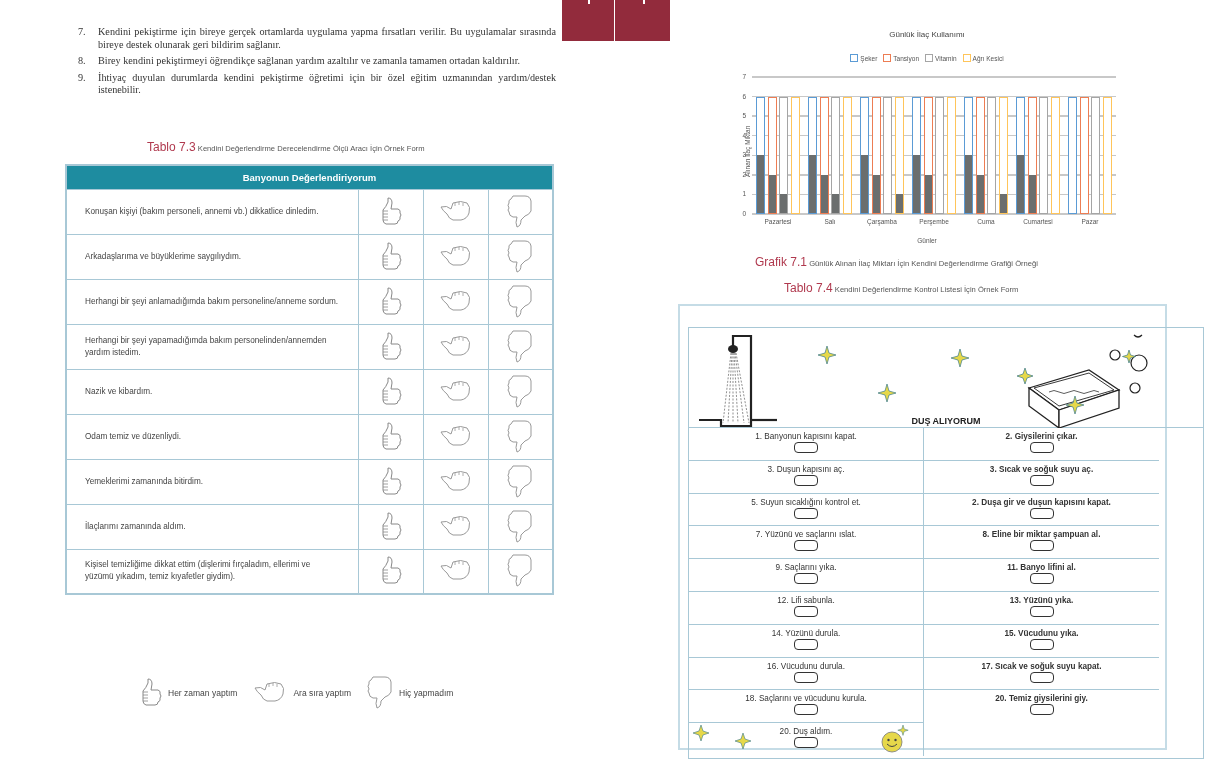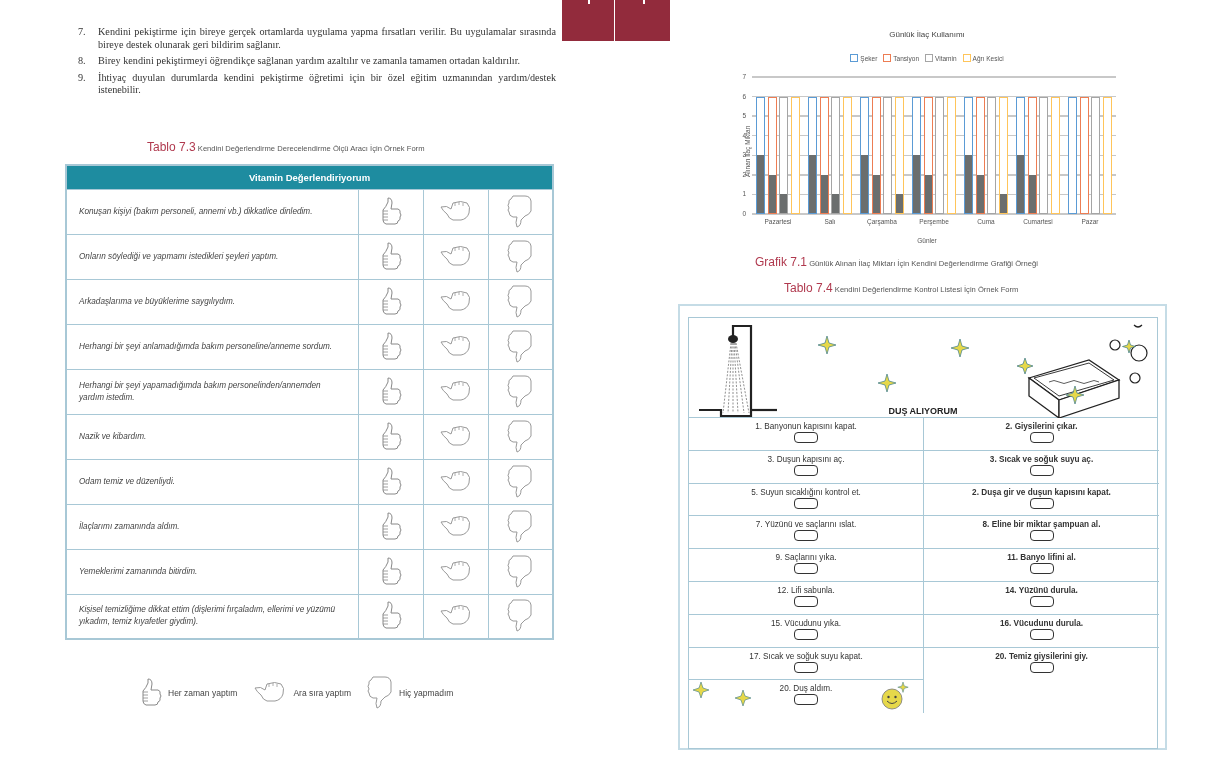--- a/index.html
+++ b/index.html
@@ -19,21 +19,21 @@
   .items .txt { flex: 1; text-align: justify; }
 
   .caption { position: absolute; font-size: 7.6px; color: #555; white-space: nowrap; }
   .caption .lbl { color: #b0394e; font-size: 12px; }
 
   
   .eval-table { position: absolute; left: 65px; top: 164px; width: 489px; border-collapse: collapse; border: 2px solid #a8c8d6; }
   .eval-table td { border: 1.5px solid #a8c8d6; font-size: 8.2px; color: #444; vertical-align: middle; }
   .eval-table .hdr { background: #1e8ca0; color: #fff; text-align: center; font-weight: bold; font-size: 9.5px; height: 24px; }
   .eval-table .namerow td { height: 22px; padding-left: 3px; font-size: 8.2px; }
-  .eval-table .crit { width: 293px; padding: 0 12px; height: 45px; line-height: 12px; font-style: italic; }
+  .eval-table .crit { width: 293px; padding: 0 18px; height: 45px; line-height: 12px; }
   .eval-table .ic { width: 65px; text-align: center; }
 
   .legend-row { position: absolute; top: 675px; left: 140px; display: flex; align-items: center; font-size: 8.5px; color: #444; }
   .legend-row .lg { display: flex; align-items: center; margin-right: 16px; }
   .legend-row .lg svg { margin-right: 6px; }
 
   
   .chart { position: absolute; left: 722px; top: 26px; width: 410px; height: 230px; }
   .chart .title { position: absolute; top: 4px; left: 0; width: 100%; text-align: center; font-size: 8px; color: #444; }
   .chart .legend { position: absolute; top: 28px; left: 0; width: 100%; display: flex; justify-content: center; font-size: 6.5px; color: #555; }
@@ -43,21 +43,21 @@
   .chart .grid { position: absolute; left: 0; width: 100%; height: 1.5px; background: #c8c8c8; }
   .chart .ytick { position: absolute; left: -14px; font-size: 6.5px; color: #555; width: 8px; text-align: right; }
   .chart .ylabel { position: absolute; left: -8px; top: 100px; transform: rotate(-90deg); transform-origin: 0 0; font-size: 6.5px; color: #555; white-space: nowrap; }
   .chart .bar { position: absolute; bottom: 0; width: 9px; border: 1.6px solid; background: #fff; }
   .chart .bar .fill { position: absolute; left: 0; right: 0; bottom: 0; background: #6b6e6e; }
   .chart .xtick { position: absolute; top: 141px; font-size: 6.5px; color: #555; width: 52px; text-align: center; }
   .chart .xlabel { position: absolute; top: 211px; left: 0; width: 100%; text-align: center; font-size: 6.5px; color: #555; }
 
   
   .check-outer { position: absolute; left: 678px; top: 304px; width: 489px; height: 446px; border: 2px solid #c5dce6; }
-  .check-inner { position: absolute; left: 8px; top: 11px; width: 470px; height: 432px; border: 1.5px solid #a8c8d6; }
+  .check-inner { position: absolute; left: 8px; top: 21px; width: 516px; height: 432px; border: 1.5px solid #a8c8d6; }
   .scene { position: relative; height: 100px; border-bottom: 1.5px solid #a8c8d6; }
   .scene .stitle { position: absolute; bottom: 1px; left: 0; width: 100%; text-align: center; font-size: 9px; font-weight: bold; color: #222; }
   .check-grid { display: grid; grid-template-columns: 235px 235px; }
   .check-grid .cell { height: 32.8px; border-right: 1.5px solid #a8c8d6; border-bottom: 1.5px solid #a8c8d6; text-align: center; font-size: 8.2px; color: #333; padding-top: 4px; position: relative; }
   .check-grid .cell:nth-child(2n) { border-right: none; font-weight: bold; }
   .check-grid .cell:nth-last-child(-n+2) { border-bottom: none; }
   .check-grid .box { display: block; margin: 1px auto 0; width: 24px; height: 11px; border: 1.5px solid #333; border-radius: 4px; cursor: pointer; }
   .spark { position: absolute; }
 </style>
 </head>
@@ -82,51 +82,37 @@
 </div>
 
 <div class="caption" style="left:147px;top:140px;">
   <span class="lbl">Tablo 7.3</span>
   <span>Kendini Değerlendirme Derecelendirme Ölçü Aracı İçin Örnek Form</span>
 </div>
 
 <table class="eval-table" id="evalTable">
   <tbody>
       <tr>
-        <td colspan="4" class="hdr">Vitamin Değerlendiriyorum</td>
+        <td colspan="4" class="hdr">Banyonun Değerlendiriyorum</td>
       </tr>
 <tr>
         <td class="crit">Konuşan kişiyi (bakım personeli, annemi vb.) dikkatlice dinledim.</td>
         <td class="ic"><span><svg width="22" height="30" viewBox="0 0 22 30">
               <path d="M8,2 q4,0 4,5 l-1,6 h7 q3,1 2,4 q2,2 0,4 q1,3 -2,4 q0,3 -3,3 h-9 q-3,-1 -3,-4 v-10 q3,-3 5,-8 z" fill="#fff" stroke="#888" stroke-width="1"></path>
               <path d="M3,15 h5 M3,18 h5 M3,21 h5 M3,24 h5" stroke="#888" stroke-width="0.8"></path>
             </svg></span></td>
         <td class="ic"><span><svg width="34" height="24" viewBox="0 0 34 24">
               <path d="M2,8 q6,-2 10,2 l2,-6 q8,-3 14,0 q4,4 2,10 q-2,6 -8,7 h-8 q-4,-1 -6,-6 q-4,-3 -6,-7z" fill="#fff" stroke="#999" stroke-width="1"></path>
               <path d="M16,4 v3 M20,3 v3 M24,4 v3" stroke="#999" stroke-width="0.8"></path>
             </svg></span></td>
         <td class="ic"><span><svg width="26" height="34" viewBox="0 0 26 34">
               <path d="M6,2 h12 q5,0 6,5 v10 q-2,4 -6,5 l-4,4 q0,6 -4,7 q-2,-4 0,-10 h-4 q-4,-1 -4,-5 q-2,-2 0,-4 q-2,-3 0,-5 q-1,-3 2,-4z" fill="#fff" stroke="#999" stroke-width="1"></path>
             </svg></span></td>
       </tr>
       <tr>
-        <td class="crit">Onların söylediği ve yapmamı istedikleri şeyleri yaptım.</td>
-        <td class="ic"><span><svg width="22" height="30" viewBox="0 0 22 30">
-              <path d="M8,2 q4,0 4,5 l-1,6 h7 q3,1 2,4 q2,2 0,4 q1,3 -2,4 q0,3 -3,3 h-9 q-3,-1 -3,-4 v-10 q3,-3 5,-8 z" fill="#fff" stroke="#888" stroke-width="1"></path>
-              <path d="M3,15 h5 M3,18 h5 M3,21 h5 M3,24 h5" stroke="#888" stroke-width="0.8"></path>
-            </svg></span></td>
-        <td class="ic"><span><svg width="34" height="24" viewBox="0 0 34 24">
-              <path d="M2,8 q6,-2 10,2 l2,-6 q8,-3 14,0 q4,4 2,10 q-2,6 -8,7 h-8 q-4,-1 -6,-6 q-4,-3 -6,-7z" fill="#fff" stroke="#999" stroke-width="1"></path>
-              <path d="M16,4 v3 M20,3 v3 M24,4 v3" stroke="#999" stroke-width="0.8"></path>
-            </svg></span></td>
-        <td class="ic"><span><svg width="26" height="34" viewBox="0 0 26 34">
-              <path d="M6,2 h12 q5,0 6,5 v10 q-2,4 -6,5 l-4,4 q0,6 -4,7 q-2,-4 0,-10 h-4 q-4,-1 -4,-5 q-2,-2 0,-4 q-2,-3 0,-5 q-1,-3 2,-4z" fill="#fff" stroke="#999" stroke-width="1"></path>
-            </svg></span></td>
-      </tr>
-      <tr>
         <td class="crit">Arkadaşlarıma ve büyüklerime saygılıydım.</td>
         <td class="ic"><span><svg width="22" height="30" viewBox="0 0 22 30">
               <path d="M8,2 q4,0 4,5 l-1,6 h7 q3,1 2,4 q2,2 0,4 q1,3 -2,4 q0,3 -3,3 h-9 q-3,-1 -3,-4 v-10 q3,-3 5,-8 z" fill="#fff" stroke="#888" stroke-width="1"></path>
               <path d="M3,15 h5 M3,18 h5 M3,21 h5 M3,24 h5" stroke="#888" stroke-width="0.8"></path>
             </svg></span></td>
         <td class="ic"><span><svg width="34" height="24" viewBox="0 0 34 24">
               <path d="M2,8 q6,-2 10,2 l2,-6 q8,-3 14,0 q4,4 2,10 q-2,6 -8,7 h-8 q-4,-1 -6,-6 q-4,-3 -6,-7z" fill="#fff" stroke="#999" stroke-width="1"></path>
               <path d="M16,4 v3 M20,3 v3 M24,4 v3" stroke="#999" stroke-width="0.8"></path>
             </svg></span></td>
         <td class="ic"><span><svg width="26" height="34" viewBox="0 0 26 34">
@@ -183,35 +169,35 @@
             </svg></span></td>
         <td class="ic"><span><svg width="34" height="24" viewBox="0 0 34 24">
               <path d="M2,8 q6,-2 10,2 l2,-6 q8,-3 14,0 q4,4 2,10 q-2,6 -8,7 h-8 q-4,-1 -6,-6 q-4,-3 -6,-7z" fill="#fff" stroke="#999" stroke-width="1"></path>
               <path d="M16,4 v3 M20,3 v3 M24,4 v3" stroke="#999" stroke-width="0.8"></path>
             </svg></span></td>
         <td class="ic"><span><svg width="26" height="34" viewBox="0 0 26 34">
               <path d="M6,2 h12 q5,0 6,5 v10 q-2,4 -6,5 l-4,4 q0,6 -4,7 q-2,-4 0,-10 h-4 q-4,-1 -4,-5 q-2,-2 0,-4 q-2,-3 0,-5 q-1,-3 2,-4z" fill="#fff" stroke="#999" stroke-width="1"></path>
             </svg></span></td>
       </tr>
       <tr>
+        <td class="crit">Yemeklerimi zamanında bitirdim.</td>
+        <td class="ic"><span><svg width="22" height="30" viewBox="0 0 22 30">
+              <path d="M8,2 q4,0 4,5 l-1,6 h7 q3,1 2,4 q2,2 0,4 q1,3 -2,4 q0,3 -3,3 h-9 q-3,-1 -3,-4 v-10 q3,-3 5,-8 z" fill="#fff" stroke="#888" stroke-width="1"></path>
+              <path d="M3,15 h5 M3,18 h5 M3,21 h5 M3,24 h5" stroke="#888" stroke-width="0.8"></path>
+            </svg></span></td>
+        <td class="ic"><span><svg width="34" height="24" viewBox="0 0 34 24">
+              <path d="M2,8 q6,-2 10,2 l2,-6 q8,-3 14,0 q4,4 2,10 q-2,6 -8,7 h-8 q-4,-1 -6,-6 q-4,-3 -6,-7z" fill="#fff" stroke="#999" stroke-width="1"></path>
+              <path d="M16,4 v3 M20,3 v3 M24,4 v3" stroke="#999" stroke-width="0.8"></path>
+            </svg></span></td>
+        <td class="ic"><span><svg width="26" height="34" viewBox="0 0 26 34">
+              <path d="M6,2 h12 q5,0 6,5 v10 q-2,4 -6,5 l-4,4 q0,6 -4,7 q-2,-4 0,-10 h-4 q-4,-1 -4,-5 q-2,-2 0,-4 q-2,-3 0,-5 q-1,-3 2,-4z" fill="#fff" stroke="#999" stroke-width="1"></path>
+            </svg></span></td>
+      </tr>
+      <tr>
         <td class="crit">İlaçlarımı zamanında aldım.</td>
-        <td class="ic"><span><svg width="22" height="30" viewBox="0 0 22 30">
-              <path d="M8,2 q4,0 4,5 l-1,6 h7 q3,1 2,4 q2,2 0,4 q1,3 -2,4 q0,3 -3,3 h-9 q-3,-1 -3,-4 v-10 q3,-3 5,-8 z" fill="#fff" stroke="#888" stroke-width="1"></path>
-              <path d="M3,15 h5 M3,18 h5 M3,21 h5 M3,24 h5" stroke="#888" stroke-width="0.8"></path>
-            </svg></span></td>
-        <td class="ic"><span><svg width="34" height="24" viewBox="0 0 34 24">
-              <path d="M2,8 q6,-2 10,2 l2,-6 q8,-3 14,0 q4,4 2,10 q-2,6 -8,7 h-8 q-4,-1 -6,-6 q-4,-3 -6,-7z" fill="#fff" stroke="#999" stroke-width="1"></path>
-              <path d="M16,4 v3 M20,3 v3 M24,4 v3" stroke="#999" stroke-width="0.8"></path>
-            </svg></span></td>
-        <td class="ic"><span><svg width="26" height="34" viewBox="0 0 26 34">
-              <path d="M6,2 h12 q5,0 6,5 v10 q-2,4 -6,5 l-4,4 q0,6 -4,7 q-2,-4 0,-10 h-4 q-4,-1 -4,-5 q-2,-2 0,-4 q-2,-3 0,-5 q-1,-3 2,-4z" fill="#fff" stroke="#999" stroke-width="1"></path>
-            </svg></span></td>
-      </tr>
-      <tr>
-        <td class="crit">Yemeklerimi zamanında bitirdim.</td>
         <td class="ic"><span><svg width="22" height="30" viewBox="0 0 22 30">
               <path d="M8,2 q4,0 4,5 l-1,6 h7 q3,1 2,4 q2,2 0,4 q1,3 -2,4 q0,3 -3,3 h-9 q-3,-1 -3,-4 v-10 q3,-3 5,-8 z" fill="#fff" stroke="#888" stroke-width="1"></path>
               <path d="M3,15 h5 M3,18 h5 M3,21 h5 M3,24 h5" stroke="#888" stroke-width="0.8"></path>
             </svg></span></td>
         <td class="ic"><span><svg width="34" height="24" viewBox="0 0 34 24">
               <path d="M2,8 q6,-2 10,2 l2,-6 q8,-3 14,0 q4,4 2,10 q-2,6 -8,7 h-8 q-4,-1 -6,-6 q-4,-3 -6,-7z" fill="#fff" stroke="#999" stroke-width="1"></path>
               <path d="M16,4 v3 M20,3 v3 M24,4 v3" stroke="#999" stroke-width="0.8"></path>
             </svg></span></td>
         <td class="ic"><span><svg width="26" height="34" viewBox="0 0 26 34">
               <path d="M6,2 h12 q5,0 6,5 v10 q-2,4 -6,5 l-4,4 q0,6 -4,7 q-2,-4 0,-10 h-4 q-4,-1 -4,-5 q-2,-2 0,-4 q-2,-3 0,-5 q-1,-3 2,-4z" fill="#fff" stroke="#999" stroke-width="1"></path>
@@ -444,24 +430,26 @@
         <div class="cell"><span>2. Giysilerini çıkar.</span><span class="box"></span></div>
         <div class="cell"><span>3. Duşun kapısını aç.</span><span class="box"></span></div>
         <div class="cell"><span>3. Sıcak ve soğuk suyu aç.</span><span class="box"></span></div>
         <div class="cell"><span>5. Suyun sıcaklığını kontrol et.</span><span class="box"></span></div>
         <div class="cell"><span>2. Duşa gir ve duşun kapısını kapat.</span><span class="box"></span></div>
         <div class="cell"><span>7. Yüzünü ve saçlarını ıslat.</span><span class="box"></span></div>
         <div class="cell"><span>8. Eline bir miktar şampuan al.</span><span class="box"></span></div>
         <div class="cell"><span>9. Saçlarını yıka.</span><span class="box"></span></div>
         <div class="cell"><span>11. Banyo lifini al.</span><span class="box"></span></div>
         <div class="cell"><span>12. Lifi sabunla.</span><span class="box"></span></div>
+        <div class="cell"><span>13. Yüzünü yıka.</span><span class="box"></span></div>
         <div class="cell"><span>14. Yüzünü durula.</span><span class="box"></span></div>
         <div class="cell"><span>15. Vücudunu yıka.</span><span class="box"></span></div>
         <div class="cell"><span>16. Vücudunu durula.</span><span class="box"></span></div>
         <div class="cell"><span>17. Sıcak ve soğuk suyu kapat.</span><span class="box"></span></div>
+        <div class="cell"><span>18. Saçlarını ve vücudunu kurula.</span><span class="box"></span></div>
         <div class="cell"><span>20. Temiz giysilerini giy.</span><span class="box"></span></div>
         <div class="cell"><span>20. Duş aldım.</span><span class="box"></span><svg class="spark" style="left:4px;top:2px" width="16" height="16">
             <path d="M8,0 l2,6 6,2 -6,2 -2,6 -2,-6 -6,-2 6,-2z" fill="#e6d84a" stroke="#3a7a8a" stroke-width="0.6"></path>
           </svg><svg class="spark" style="left:46px;top:10px" width="16" height="16">
             <path d="M8,0 l2,6 6,2 -6,2 -2,6 -2,-6 -6,-2 6,-2z" fill="#e6d84a" stroke="#3a7a8a" stroke-width="0.6"></path>
           </svg><svg class="spark" style="left:190px;top:2px" width="30" height="30">
             <circle cx="13" cy="17" r="10" fill="#e6d84a" stroke="#777" stroke-width="0.8"></circle>
             <circle cx="9.5" cy="15" r="1.2" fill="#444"></circle>
             <circle cx="16.5" cy="15" r="1.2" fill="#444"></circle>
             <path d="M8,19 q5,5 10,0" fill="none" stroke="#444" stroke-width="1"></path>

